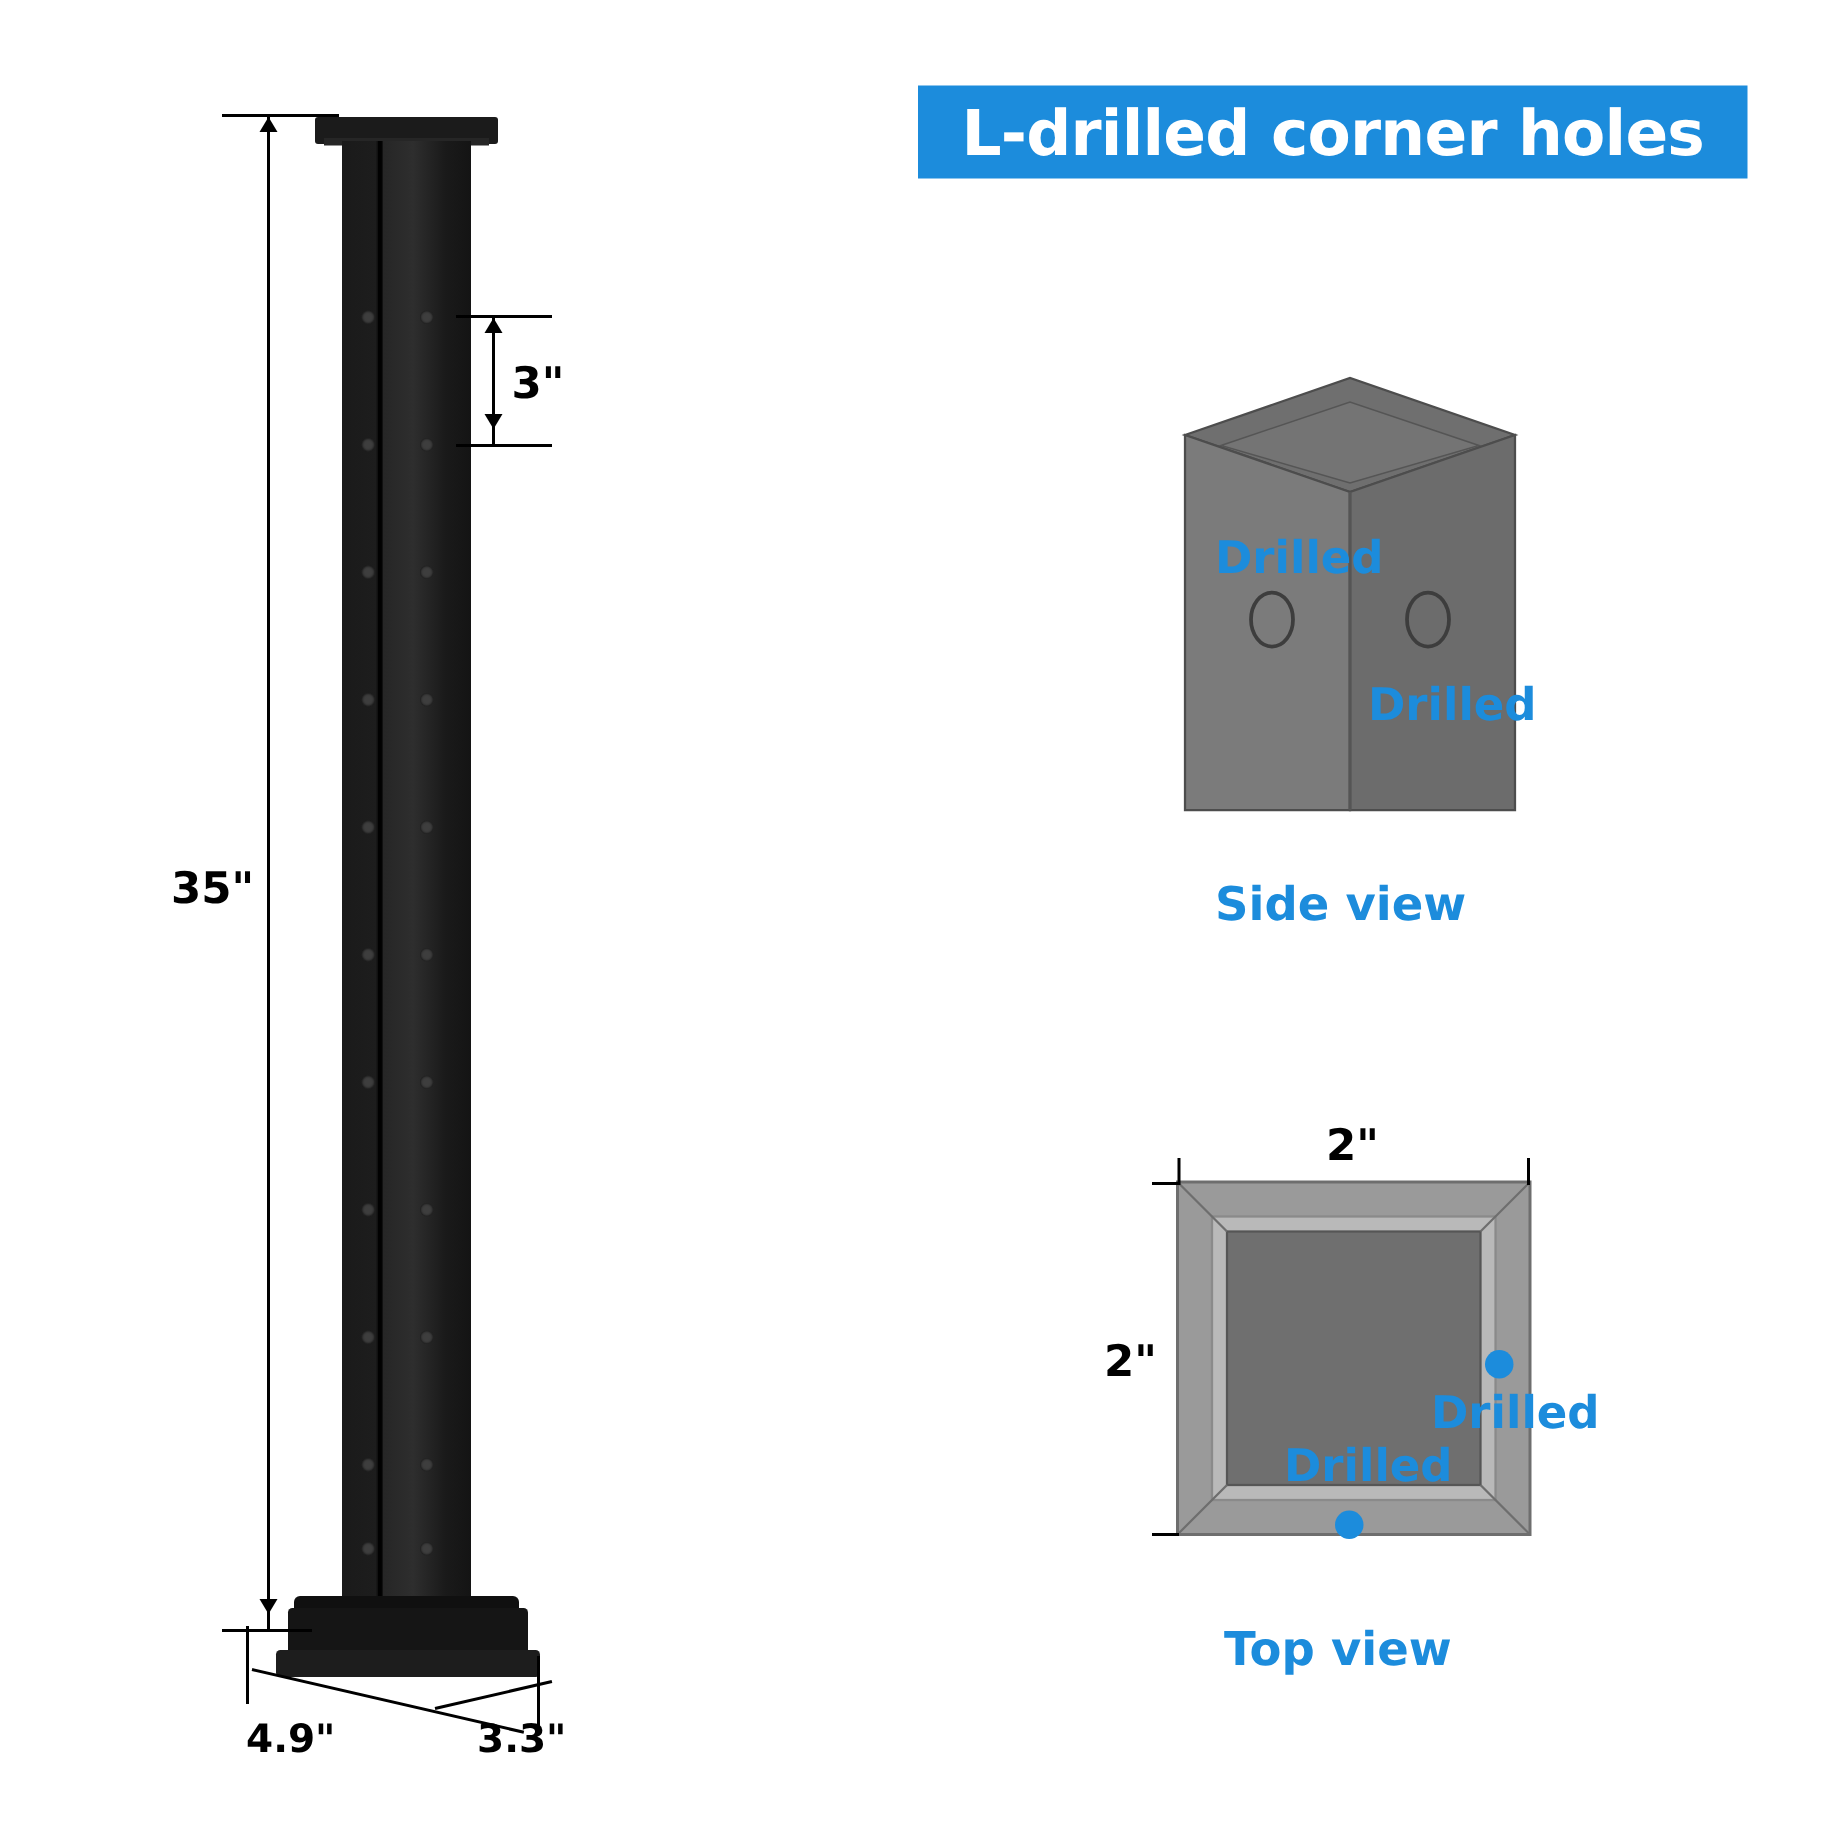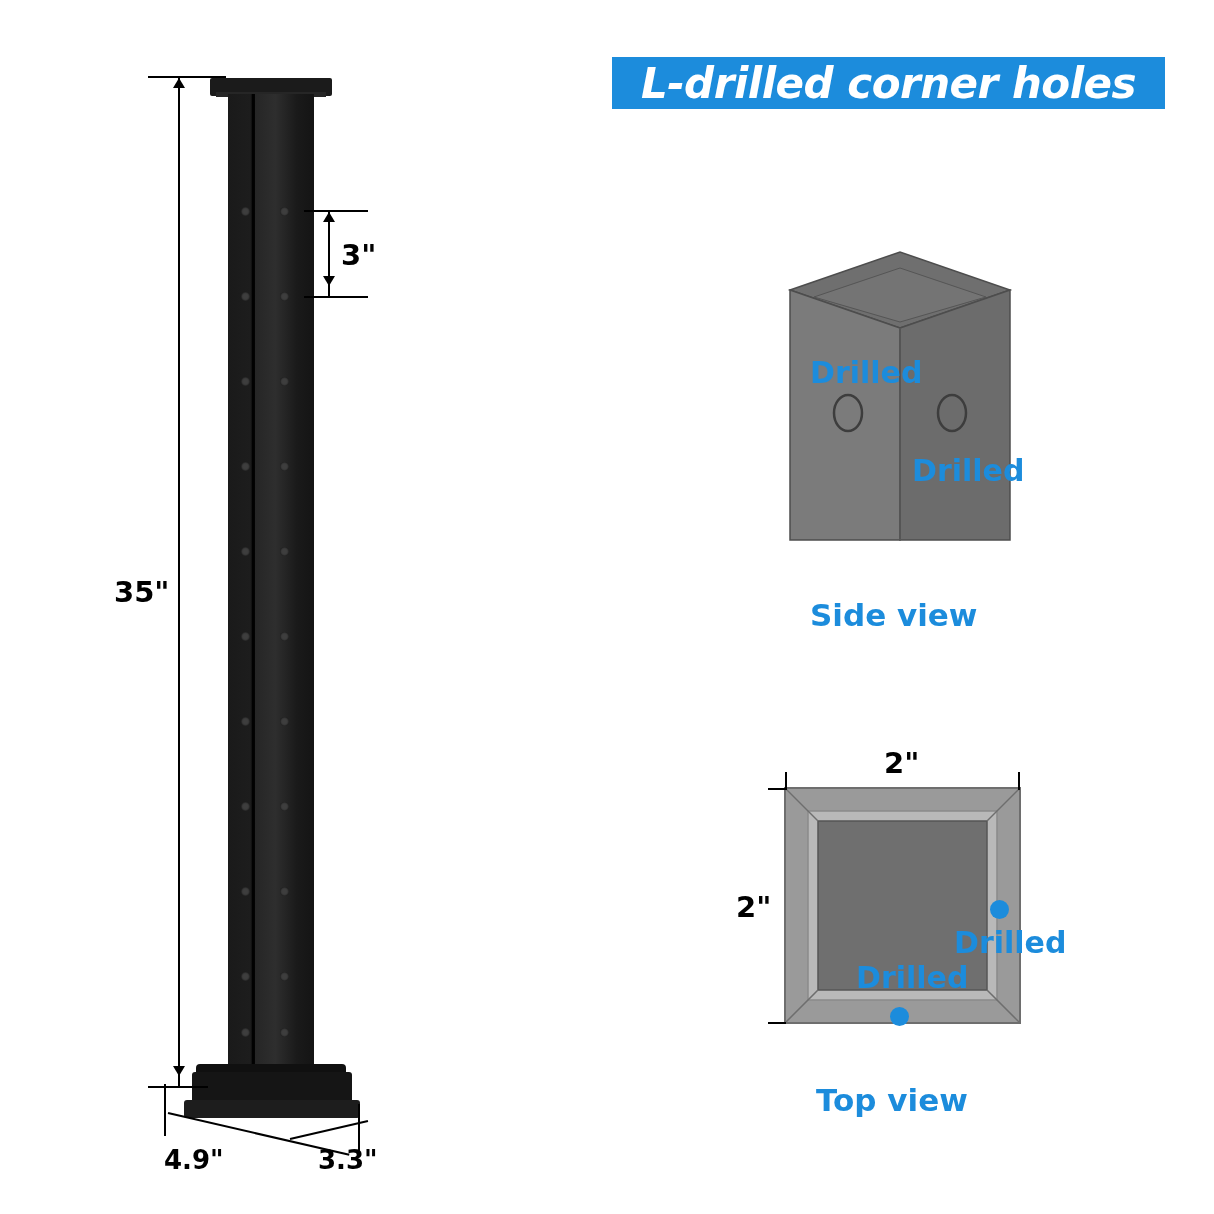--- a/index.html
+++ b/index.html
@@ -14,26 +14,25 @@
     font-family: "DejaVu Sans", sans-serif;
     overflow: hidden;
   }
 
   
   #title-banner {
     position: absolute;
     left: 612px;
     top: 57px;
     width: 553px;
-    height: 52px;
+    height: 62px;
     background: #1c8cdc;
     display: flex;
     align-items: center;
     justify-content: center;
-    font-style: italic;
   }
   #title-banner .title-text {
     color: #ffffff;
     font-size: 42px;
     font-weight: bold;
     letter-spacing: -0.5px;
     white-space: nowrap;
     font-family: "DejaVu Sans", sans-serif;
   }
 
@@ -289,21 +288,21 @@
 
     <line x1="130" y1="88" x2="130" y2="300" stroke="#555" stroke-width="2"></line>
 
     <ellipse cx="78" cy="173" rx="14" ry="18" fill="none" stroke="#3d3d3d" stroke-width="2.5"></ellipse>
     <ellipse cx="182" cy="173" rx="14" ry="18" fill="none" stroke="#3d3d3d" stroke-width="2.5"></ellipse>
   </svg>
 
   <span class="drilled-label" style="left:40px; top:115px;">Drilled</span>
   <span class="drilled-label" style="left:142px; top:213px;">Drilled</span>
 
-  <span class="view-caption" style="left:40px; top:345px;margin-top:12px;">Side view</span>
+  <span class="view-caption" style="left:40px; top:345px;">Side view</span>
 </div>
 
 <div id="top-view-block">
   <svg width="290" height="300" viewBox="0 0 290 300">
 
     <rect x="25" y="28" width="235" height="235" fill="#9a9a9a" stroke="#6e6e6e" stroke-width="2"></rect>
 
     <rect x="48" y="51" width="189" height="189" fill="#b9b9b9" stroke="#8a8a8a" stroke-width="1.5"></rect>
 
     <rect x="58" y="61" width="169" height="169" fill="#6f6f6f" stroke="#565656" stroke-width="1.5"></rect>

